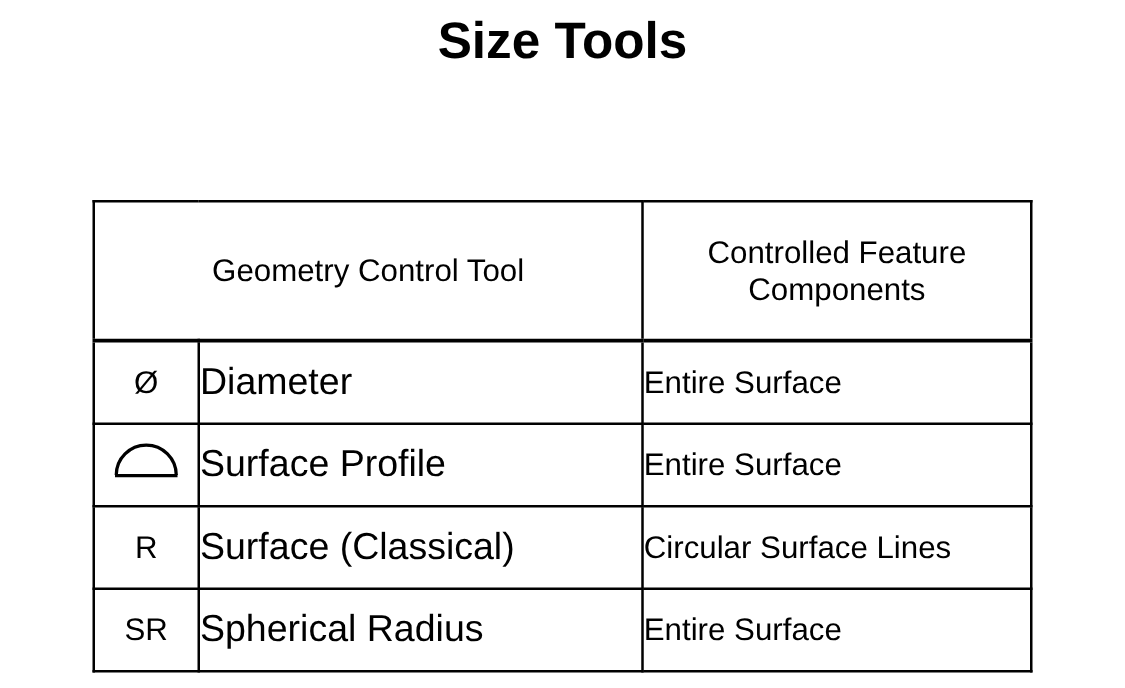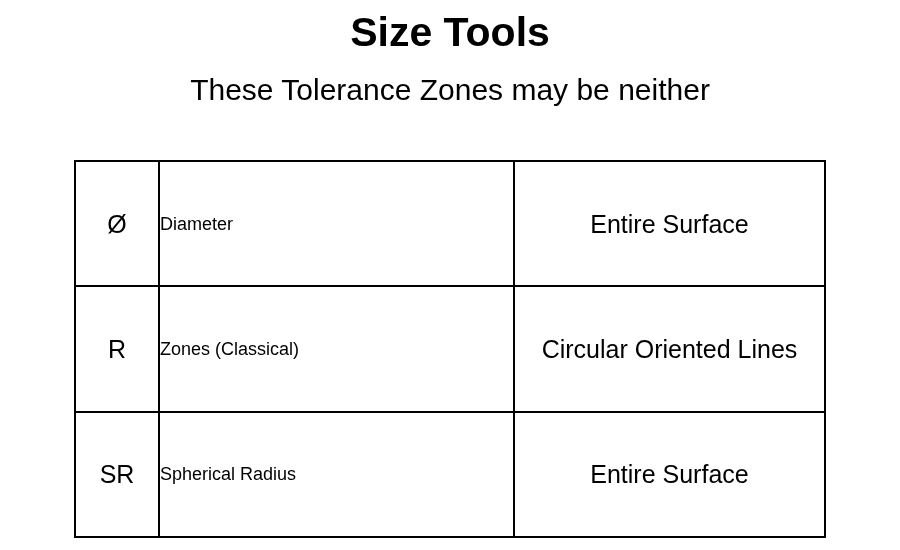--- a/index.html
+++ b/index.html
@@ -88,26 +88,26 @@
   tr.row td {
     height: 49px;
   }
   td.sym {
     text-align: center;
     font-size: 25px;
     line-height: 28px;
   }
   td.name {
     text-align: left;
-    font-size: 18px;
+    font-size: 30px;
     padding-left: 12px;
     line-height: 28px;
   }
   td.feat {
-    text-align: center;
+    text-align: left;
     font-size: 25px;
     padding-left: 10px;
     line-height: 28px;
   }
 
   .sym-glyph {
     display: inline-block;
     line-height: 1;
   }
   .sym-svg {
@@ -116,49 +116,67 @@
   }
 </style>
 </head>
 <body>
 
 <div class="page">
 
   <div class="title">Size Tools</div>
 
   <div class="subtitle">
-    <span class="line">These Tolerance Zones may be neither</span>
   </div>
 
   <div class="tbl-wrap">
     <table class="size-tools">
       <colgroup>
         <col class="c-sym">
         <col class="c-name">
         <col class="c-feat">
       </colgroup>
       <tbody>
+        <tr class="hdr">
+          <td class="hdr-left" colspan="2">Geometry Control Tool</td>
+          <td class="hdr-right">
+            <span>Controlled Feature</span><br>
+            <span>Components</span>
+          </td>
+        </tr>
 
         <tr class="row">
           <td class="sym">
             <span class="sym-glyph">Ø</span>
           </td>
           <td class="name">Diameter</td>
           <td class="feat">Entire Surface</td>
         </tr>
 
 
 
+        <tr class="row">
+          <td class="sym">
+            <span class="sym-svg">
+              <svg width="56" height="30" viewBox="0 0 56 30" aria-hidden="true">
+                <path d="M 4 26 A 24 24 0 0 1 52 26" fill="none" stroke="#000" stroke-width="2.6"></path>
+                <line x1="3" y1="26.4" x2="53" y2="26.4" stroke="#000" stroke-width="2.6"></line>
+              </svg>
+            </span>
+          </td>
+          <td class="name">Surface Profile</td>
+          <td class="feat">Entire Surface</td>
+        </tr>
 
         <tr class="row">
           <td class="sym">
             <span class="sym-glyph">R</span>
           </td>
-          <td class="name">Zones (Classical)</td>
-          <td class="feat">Circular Oriented Lines</td>
+          <td class="name">Surface (Classical)</td>
+          <td class="feat">Circular Surface Lines</td>
         </tr>
 
         <tr class="row">
           <td class="sym">
             <span class="sym-glyph">SR</span>
           </td>
           <td class="name">Spherical Radius</td>
           <td class="feat">Entire Surface</td>
         </tr>
       </tbody>

